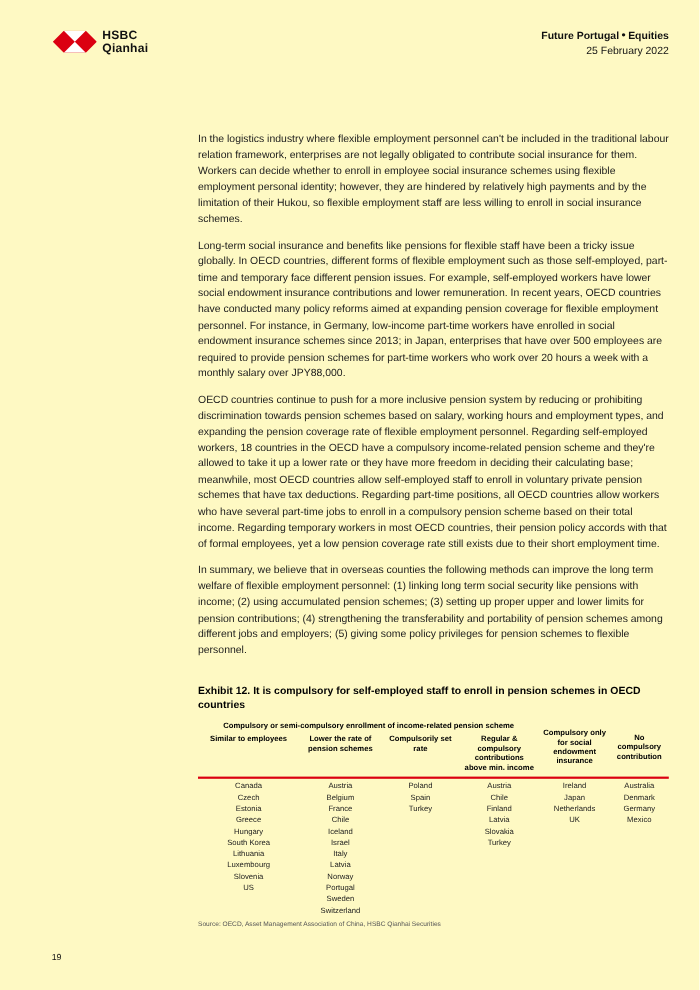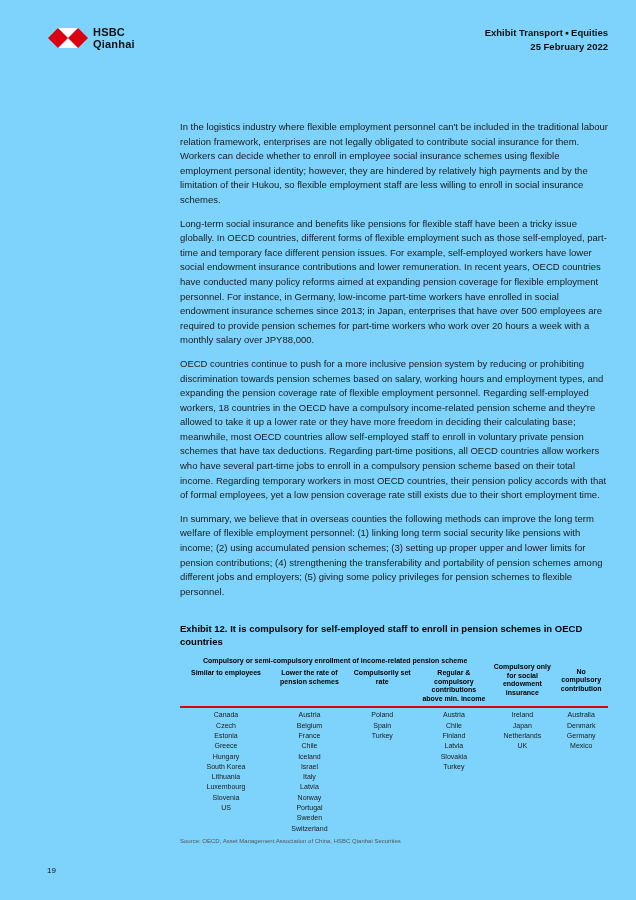--- a/index.html
+++ b/index.html
@@ -1,21 +1,21 @@
 <!DOCTYPE html>
 <html><head>
 <meta charset="utf-8">
 <style>
   * { margin: 0; padding: 0; box-sizing: border-box; }
   html, body { background: #ffffff; }
   .page {
     position: relative;
     width: 636px;
     height: 900px;
-    background: #7dd3fc;
+    background: #fef9c3;
     font-family: "Liberation Sans", sans-serif;
     color: #1a1a1a;
     overflow: hidden;
   }
 
   
   .header {
     position: absolute;
     top: 26px;
     left: 48px;
@@ -24,21 +24,21 @@
     justify-content: space-between;
     align-items: flex-start;
   }
   .logo { display: flex; align-items: flex-start; gap: 5px; }
   .logo svg { display: block; margin-top: 2px; }
   .logo-text { font-weight: bold; font-size: 11px; line-height: 12px; color: #111; letter-spacing: 0.2px; }
   .header-right { text-align: right; font-size: 9.5px; line-height: 14px; color: #111; }
   .report-title { font-weight: bold; }
   .report-title .sep { font-size: 7px; vertical-align: 1px; padding: 0 2px; }
   .report-title .light { font-weight: bold; }
-  .report-date { font-weight: bold; }
+  .report-date { font-weight: normal; }
 
   
   .content {
     position: absolute;
     left: 180px;
     top: 120px;
     width: 428px;
   }
   .content h2 {
     font-size: 9.5px;
@@ -121,21 +121,21 @@
         <polygon points="0,50 50,0 150,0 200,50 150,100 50,100" fill="#DB0011"></polygon>
         <polygon points="50,0 150,0 100,50" fill="#ffffff"></polygon>
         <polygon points="50,100 150,100 100,50" fill="#ffffff"></polygon>
       </svg>
       <div class="logo-text">
         <div>HSBC</div>
         <div>Qianhai</div>
       </div>
     </div>
     <div class="header-right">
-      <div class="report-title"><span>Exhibit Transport</span><span class="sep">●</span><span class="light">Equities</span></div>
+      <div class="report-title"><span>Future Portugal</span><span class="sep">●</span><span class="light">Equities</span></div>
       <div class="report-date">25 February 2022</div>
     </div>
   </div>
 
   <div class="content">
     <p>In the logistics industry where flexible employment personnel can't be included in the traditional labour relation framework, enterprises are not legally obligated to contribute social insurance for them. Workers can decide whether to enroll in employee social insurance schemes using flexible employment personal identity; however, they are hindered by relatively high payments and by the limitation of their Hukou, so flexible employment staff are less willing to enroll in social insurance schemes.</p>
 
     <p>Long-term social insurance and benefits like pensions for flexible staff have been a tricky issue globally. In OECD countries, different forms of flexible employment such as those self-employed, part-time and temporary face different pension issues. For example, self-employed workers have lower social endowment insurance contributions and lower remuneration. In recent years, OECD countries have conducted many policy reforms aimed at expanding pension coverage for flexible employment personnel. For instance, in Germany, low-income part-time workers have enrolled in social endowment insurance schemes since 2013; in Japan, enterprises that have over 500 employees are required to provide pension schemes for part-time workers who work over 20 hours a week with a monthly salary over JPY88,000.</p>
     <p>OECD countries continue to push for a more inclusive pension system by reducing or prohibiting discrimination towards pension schemes based on salary, working hours and employment types, and expanding the pension coverage rate of flexible employment personnel. Regarding self-employed workers, 18 countries in the OECD have a compulsory income-related pension scheme and they're allowed to take it up a lower rate or they have more freedom in deciding their calculating base; meanwhile, most OECD countries allow self-employed staff to enroll in voluntary private pension schemes that have tax deductions. Regarding part-time positions, all OECD countries allow workers who have several part-time jobs to enroll in a compulsory pension scheme based on their total income. Regarding temporary workers in most OECD countries, their pension policy accords with that of formal employees, yet a low pension coverage rate still exists due to their short employment time.</p>
     <p>In summary, we believe that in overseas counties the following methods can improve the long term welfare of flexible employment personnel: (1) linking long term social security like pensions with income; (2) using accumulated pension schemes; (3) setting up proper upper and lower limits for pension contributions; (4) strengthening the transferability and portability of pension schemes among different jobs and employers; (5) giving some policy privileges for pension schemes to flexible personnel.</p>

